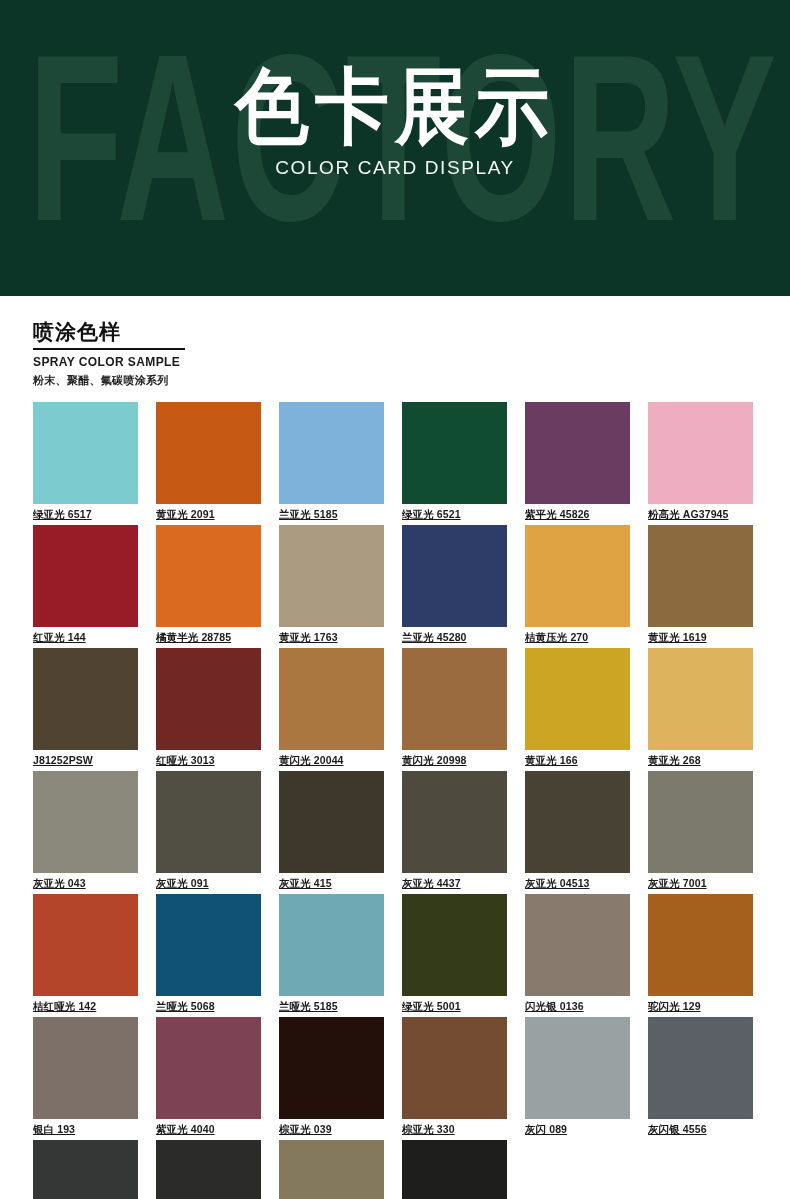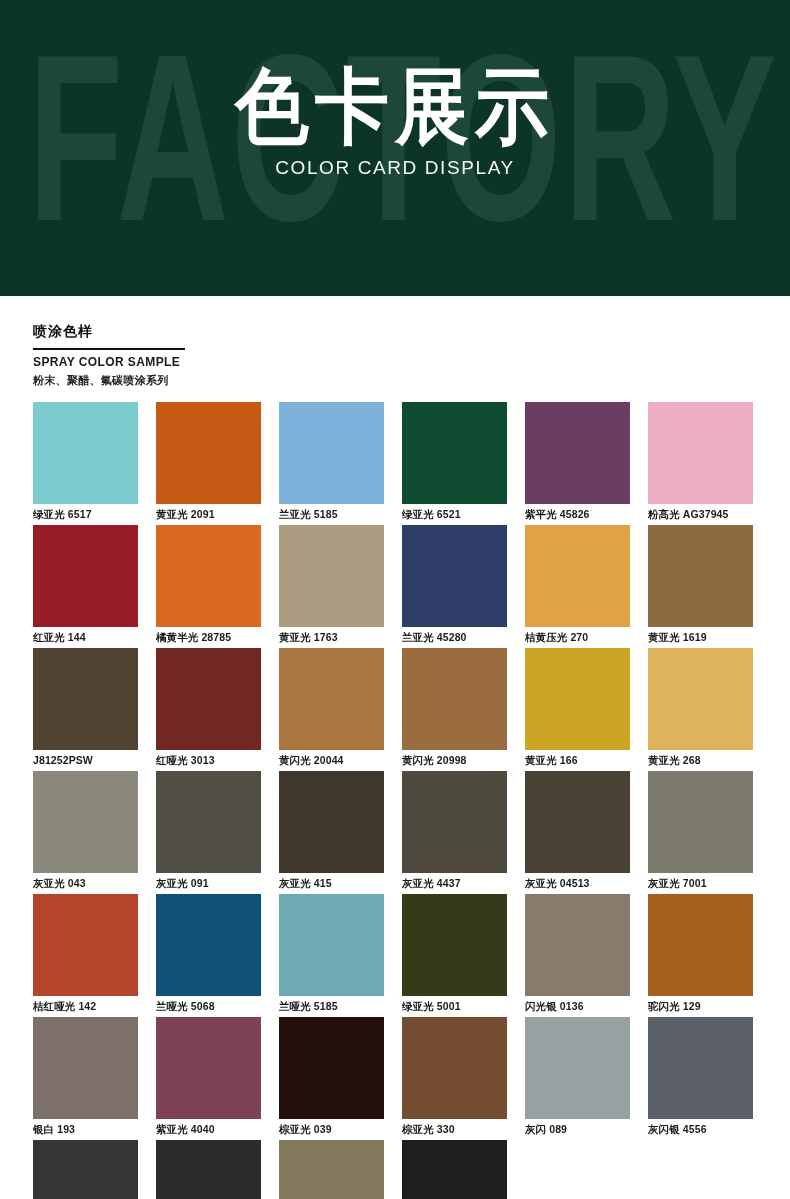--- a/index.html
+++ b/index.html
@@ -68,21 +68,21 @@
     letter-spacing: 1.6px;
     font-weight: 400;
     white-space: nowrap;
   }
 
   
   .section {
     padding: 22px 0 0 33px;
   }
   .sec-cn {
-    font-size: 14px;
+    font-size: 21px;
     line-height: 27px;
     font-weight: 700;
     color: #111111;
     letter-spacing: 1px;
     display: inline-block;
   }
   .sec-rule {
     width: 152px;
     height: 2px;
     background: #111111;
@@ -107,20 +107,21 @@
   .grid {
     margin: 14px 0 0 33px;
     width: 724px;
     display: grid;
     grid-template-columns: repeat(6, 105px);
     column-gap: 18px;
     row-gap: 0px;
   }
   .cell {
     width: 113px;
+    text-decoration: underline;
   }
   .chip {
     width: 105px;
     height: 102px;
     display: block;
   }
   .chip-label {
     font-size: 10.5px;
     line-height: 21px;
     height: 21px;

